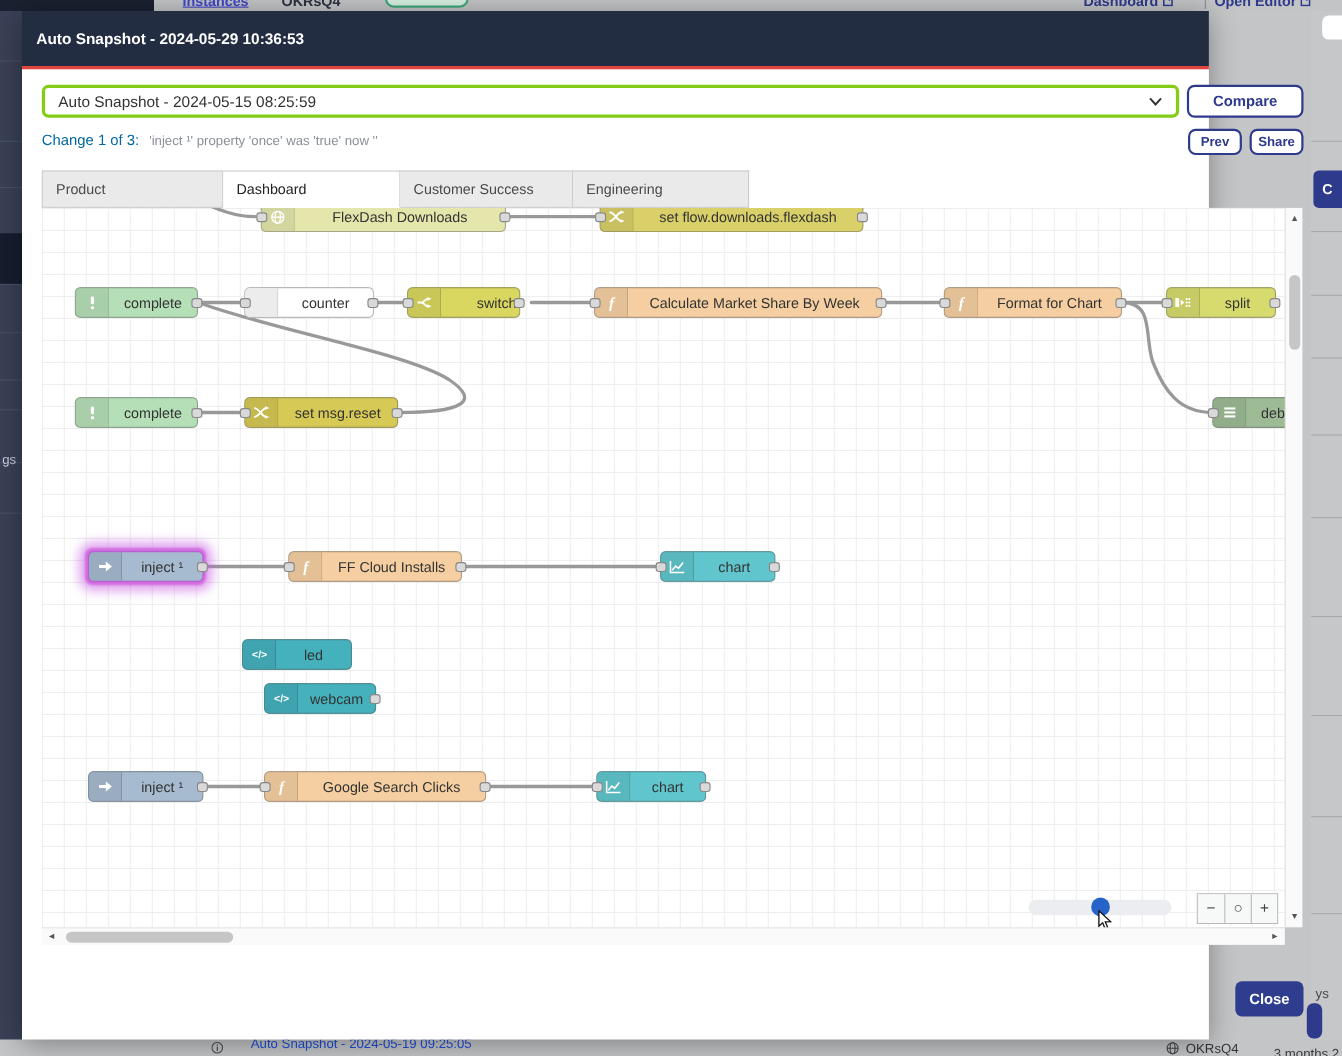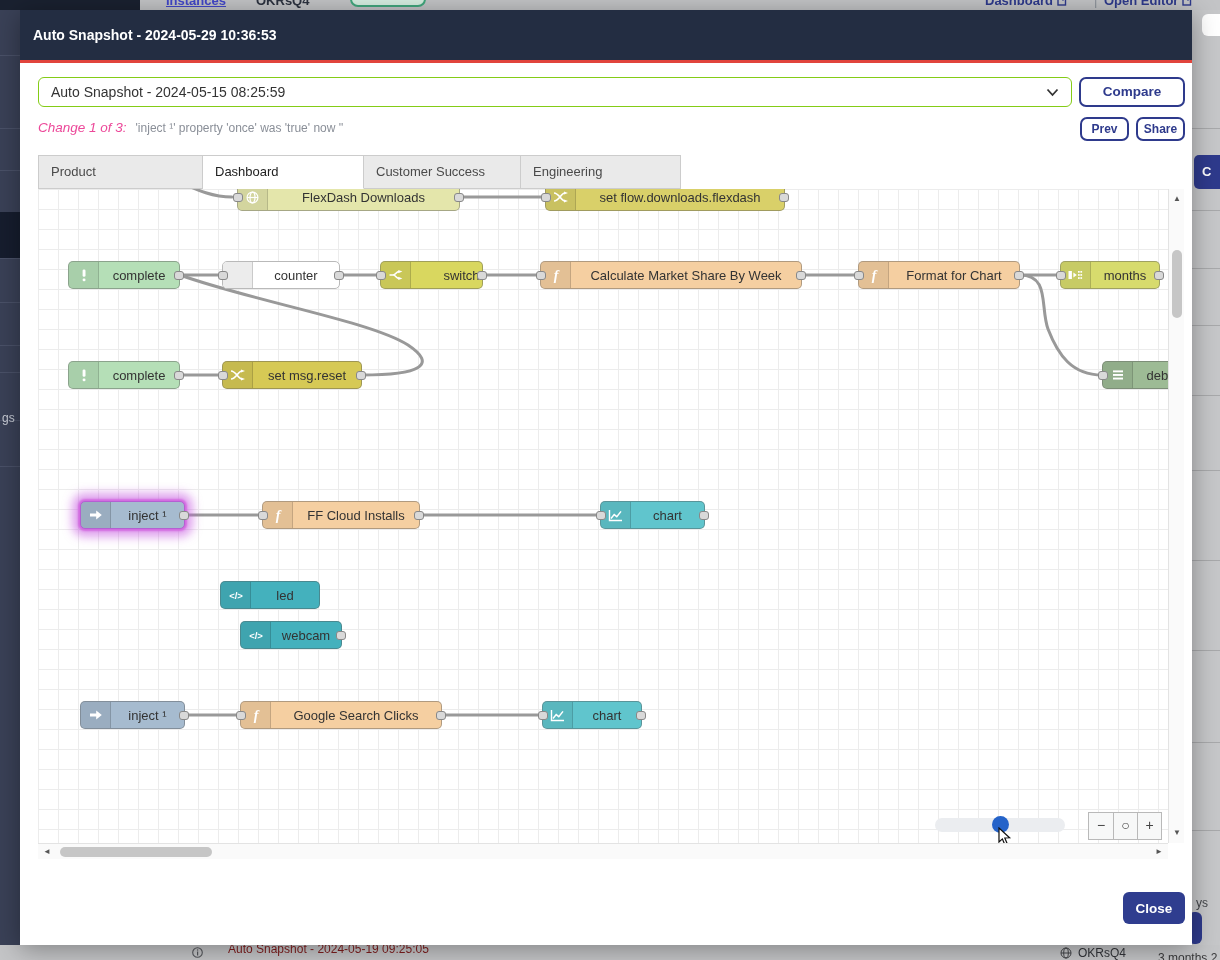--- a/index.html
+++ b/index.html
@@ -22,41 +22,41 @@
   .bg-sidebar .slabel{position:absolute;left:2px;top:378px;font-size:12px;color:#c7cbd4;margin-top:23px;}
 
   .bg-right{position:absolute;right:0;top:10px;width:28px;height:950px;background:#c6c7c9;z-index:1;}
   .bg-right .rline{position:absolute;left:0;right:0;height:1px;background:#a8a9ab;}
   .bg-right .rbtn{position:absolute;left:2px;top:145px;width:26px;height:34px;background:#2e3a8c;border-radius:5px 0 0 5px;color:#fff;font-weight:bold;font-size:13px;line-height:34px;padding-left:8px;}
   .bg-right .rtxt{position:absolute;left:4px;top:886px;font-size:12px;color:#44464a;}
   .bg-right .rblob{position:absolute;left:-4px;top:902px;width:14px;height:32px;background:#2e3a8c;border-radius:6px;}
   .bg-right .rwhite{position:absolute;left:10px;top:4px;width:20px;height:22px;background:#fff;border-radius:6px 0 0 6px;}
 
   .bg-bottom{position:absolute;left:0;top:945px;width:1220px;height:15px;background:#c4c5c7;overflow:hidden;z-index:1;}
-  .bg-bottom .fsnap{position:absolute;left:228px;top:-3px;font-size:12px;color:#7f1d1d;}
+  .bg-bottom .fsnap{position:absolute;left:228px;top:-3px;font-size:12px;color:#1d4ed8;}
   .bg-bottom .finfo{position:absolute;left:192px;top:2px;}
   .bg-bottom .fproj{position:absolute;left:1078px;top:1px;font-size:12px;color:#33353a;}
   .bg-bottom .fglobe{position:absolute;left:1060px;top:2px;}
   .bg-bottom .fage{position:absolute;left:1158px;top:6px;font-size:12px;color:#3a3a3c;white-space:nowrap;}
 
   
-  .modal{position:absolute;left:20px;top:10px;width:1172px;height:935px;background:#fff;z-index:10;box-shadow:0 4px 24px rgba(0,0,0,0.35);}
+  .modal{position:absolute;left:20px;top:10px;width:1079px;height:935px;background:#fff;z-index:10;box-shadow:0 4px 24px rgba(0,0,0,0.35);}
   .modal-header{position:absolute;left:0;top:0;right:0;height:50px;background:#232d42;display:flex;align-items:center;padding-left:13px;}
   .modal-title{color:#fff;font-size:14px;font-weight:bold;}
   .modal-accent{position:absolute;left:0;top:50px;right:0;height:3px;background:#e1443c;}
 
-  .sel{position:absolute;left:18px;top:67px;width:1034px;height:30px;border:1px solid #84cc16;border-radius:6px;background:#fff;display:flex;align-items:center;padding:0 12px;cursor:pointer;}
+  .sel{position:absolute;left:18px;top:67px;width:1034px;height:30px;border:3px solid #84cc16;border-radius:6px;background:#fff;display:flex;align-items:center;padding:0 12px;cursor:pointer;}
   .sel-text{flex:1;font-size:14px;color:#333;}
   .btn-outline{position:absolute;background:#fff;border:2px solid #2e3a8c;border-radius:7px;color:#2e3a8c;font-weight:bold;text-align:center;cursor:pointer;font-family:"Liberation Sans",sans-serif;}
   .btn-compare{left:1059px;top:67px;width:106px;height:30px;font-size:13.5px;line-height:26px;text-align:center;}
   .btn-prev{left:1060px;top:107px;width:49px;height:24px;font-size:12px;line-height:20px;}
   .btn-next{left:1116px;top:107px;width:49px;height:24px;font-size:12px;line-height:20px;}
 
   .change-row{position:absolute;left:18px;top:110px;display:flex;align-items:baseline;gap:9px;}
-  .change-label{font-size:13.5px;color:#ec4899;font-style:italic;}
+  .change-label{font-size:13.5px;color:#0369a1;}
   .change-detail{font-size:12px;color:#8a8f98;}
 
   .tabs{position:absolute;left:18px;top:145px;height:34px;display:flex;}
   .tab{height:34px;border:1px solid #ccc;border-left-width:0;background:#eaeaea;font-size:13px;color:#4a4a4a;padding-left:12px;line-height:32px;cursor:pointer;white-space:nowrap;overflow:hidden;}
   .tab:first-child{border-left-width:1px;}
   .tab.active{background:#fff;border-bottom-color:#fff;color:#222;}
 
   .canvas{position:absolute;left:18px;top:179px;width:1130px;height:654px;background:#fff;overflow:hidden;
     background-image:linear-gradient(to right,#ececec 1px,transparent 1px),linear-gradient(to bottom,#ececec 1px,transparent 1px);
     background-size:20px 20px;}
@@ -232,21 +232,21 @@
           </span>
           <span class="nlabel">complete</span>
           <span class="port pr"></span>
         </div>
         <div class="fnode" style="left: 184px; top: 72px; width: 118px; background: rgb(255, 255, 255); border-color: rgb(185, 185, 185);">
           <span class="nstrip" style="background: rgb(236, 236, 236);"></span>
           <span class="nlabel">counter</span>
           <span class="port pl"></span>
           <span class="port pr"></span>
         </div>
-        <div class="fnode" style="left: 342px; top: 72px; width: 103px; background: rgb(217, 215, 95); gap: 30px;">
+        <div class="fnode" style="left: 332px; top: 72px; width: 103px; background: rgb(217, 215, 95); gap: 30px;">
           <span class="nstrip">
             <svg width="14" height="12" viewBox="0 0 14 12">
               <path d="M0.5 6h3.5C7 6 7 2.6 10 2.6M4 6c3 0 3 3.4 6 3.4" stroke="#fff" stroke-width="1.6" fill="none"></path>
               <path d="M9.3 0.9L13.4 2.6 9.3 4.3zM9.3 7.7L13.4 9.4 9.3 11.1z" fill="#fff"></path>
             </svg>
           </span>
           <span class="nlabel">switch</span>
           <span class="port pl"></span>
           <span class="port pr"></span>
         </div>
@@ -278,21 +278,21 @@
               <g fill="#fff">
                 <rect x="10" y="2" width="1.7" height="1.7"></rect>
                 <rect x="12.4" y="2" width="1.7" height="1.7"></rect>
                 <rect x="10" y="5.1" width="1.7" height="1.7"></rect>
                 <rect x="12.4" y="5.1" width="1.7" height="1.7"></rect>
                 <rect x="10" y="8.2" width="1.7" height="1.7"></rect>
                 <rect x="12.4" y="8.2" width="1.7" height="1.7"></rect>
               </g>
             </svg>
           </span>
-          <span class="nlabel">months</span>
+          <span class="nlabel">split</span>
           <span class="port pl"></span>
           <span class="port pr"></span>
         </div>
         <div class="fnode" style="left: 30px; top: 172px; width: 112px; background: rgb(181, 223, 183);">
           <span class="nstrip">
             <svg width="12" height="13" viewBox="0 0 12 13">
               <rect x="4.6" y="0.5" width="2.9" height="7.2" rx="1.3" fill="#fff"></rect>
               <rect x="4.6" y="9.4" width="2.9" height="2.8" rx="1.3" fill="#fff"></rect>
             </svg>
           </span>

